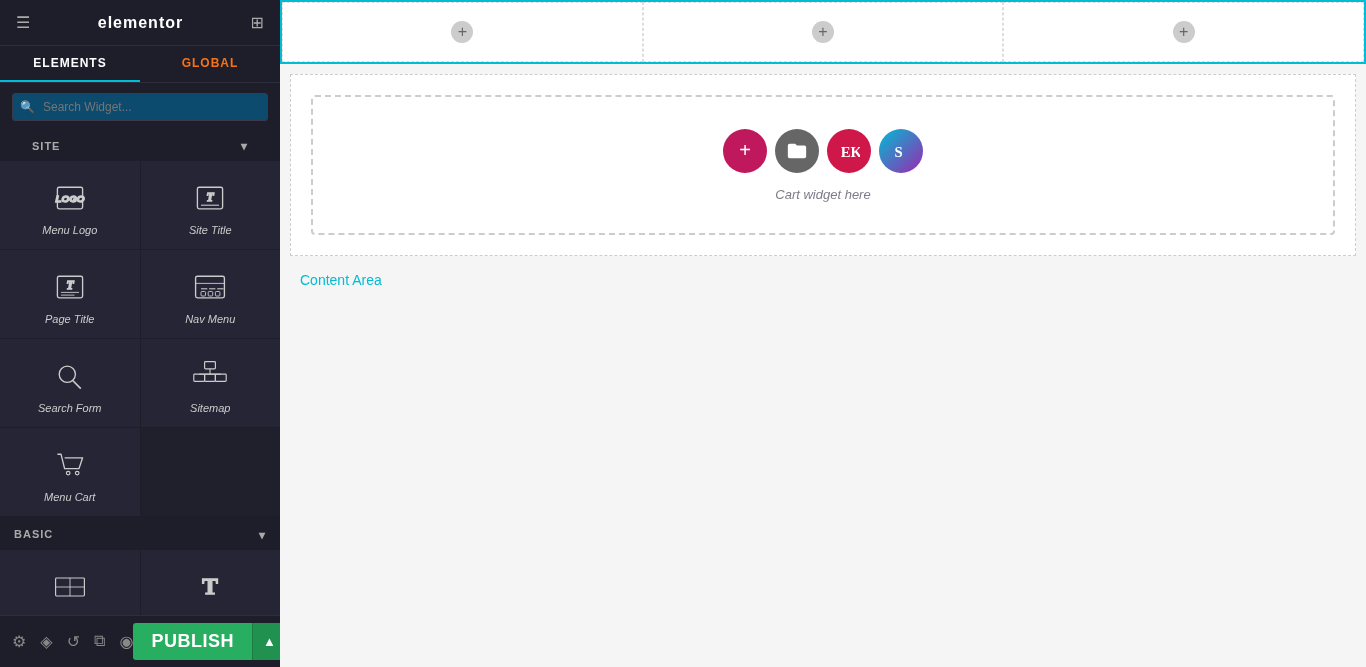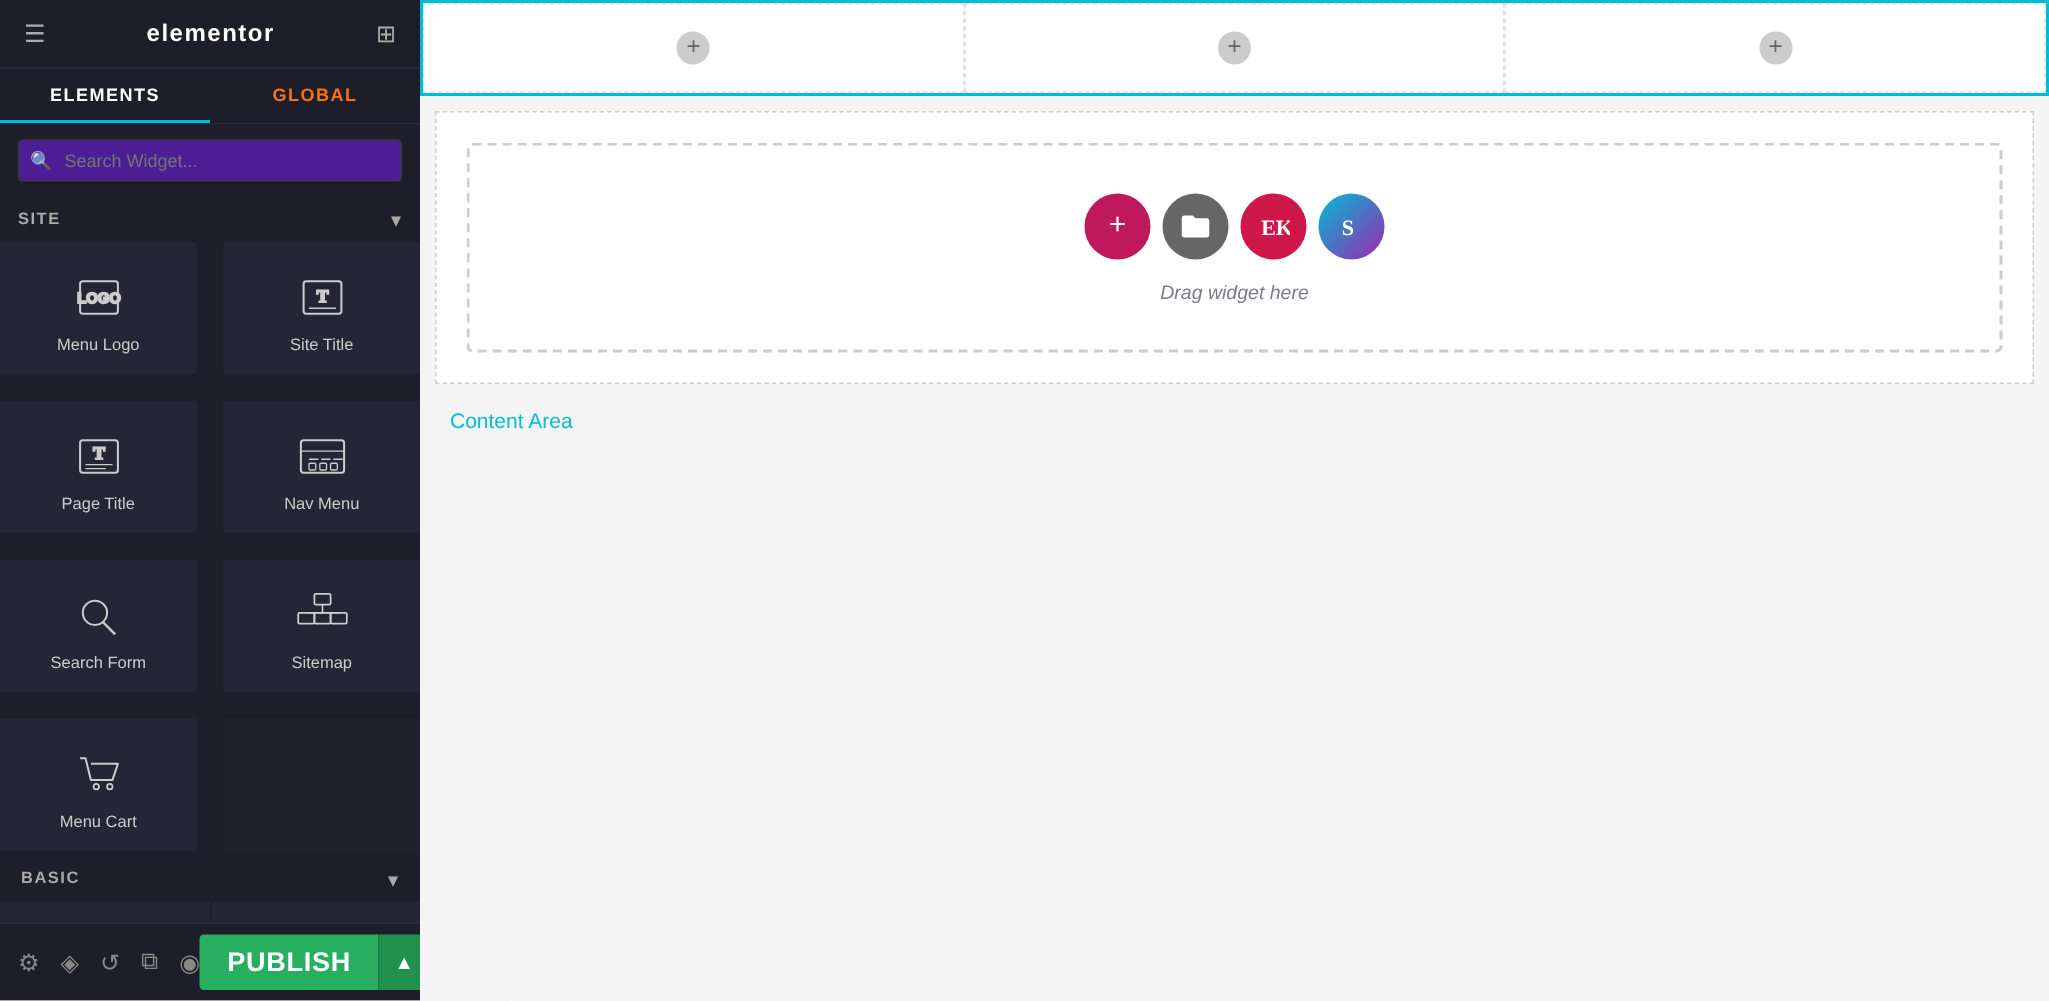--- a/index.html
+++ b/index.html
@@ -59,21 +59,21 @@
       border-bottom: 2px solid #00bcd4;
     }
 
     
     .sidebar-search {
       padding: 10px 12px;
       background: #1e1e2a;
     }
     .sidebar-search input {
       width: 100%;
-      background: #4c1d95;
+      background: #0c4a6e;
       border: 1px solid #3a3a4a;
       border-radius: 3px;
       padding: 6px 10px 6px 30px;
       color: #aaa;
       font-size: 12px;
       outline: none;
     }
     .search-wrap {
       position: relative;
     }
@@ -84,39 +84,40 @@
       transform: translateY(-50%);
       color: #777;
       font-size: 12px;
     }
 
     
     .section-label {
       display: flex;
       align-items: center;
       justify-content: space-between;
-      padding: 8px 12px;
+      padding: 8px 32px;
       color: #aaa;
       font-size: 11px;
       font-weight: 700;
       letter-spacing: 1px;
       text-transform: uppercase;
       cursor: pointer;
     }
     .section-label .arrow {
       font-size: 12px;
       color: #aaa;
     }
 
     
     .widget-grid {
       display: grid;
       grid-template-columns: 1fr 1fr;
-      gap: 18px;
+      gap: 1px;
       padding: 0 0 4px 0;
+      font-style: italic;
     }
     .widget-item {
       display: flex;
       flex-direction: column;
       align-items: center;
       justify-content: center;
       padding: 16px 8px 12px;
       background: #252535;
       cursor: pointer;
       border: 1px solid transparent;
@@ -533,19 +534,19 @@
           <svg width="22" height="22" viewBox="0 0 24 24" fill="none">
             <text x="3" y="18" font-size="16" fill="white" font-weight="900" font-family="serif">EK</text>
           </svg>
         </button>
         <button class="widget-fab fab-s">
           <svg width="22" height="22" viewBox="0 0 24 24" fill="none">
             <text x="5" y="18" font-size="16" fill="white" font-weight="900" font-family="serif">S</text>
           </svg>
         </button>
       </div>
-      <span class="drag-widget-text">Drag widget here</span>
+      <span class="drag-widget-text">Cart widget here</span>
     </div>
   </div>
 
   <div class="content-area-label">Content Area</div>
 
 </div>
 
 </body></html>

